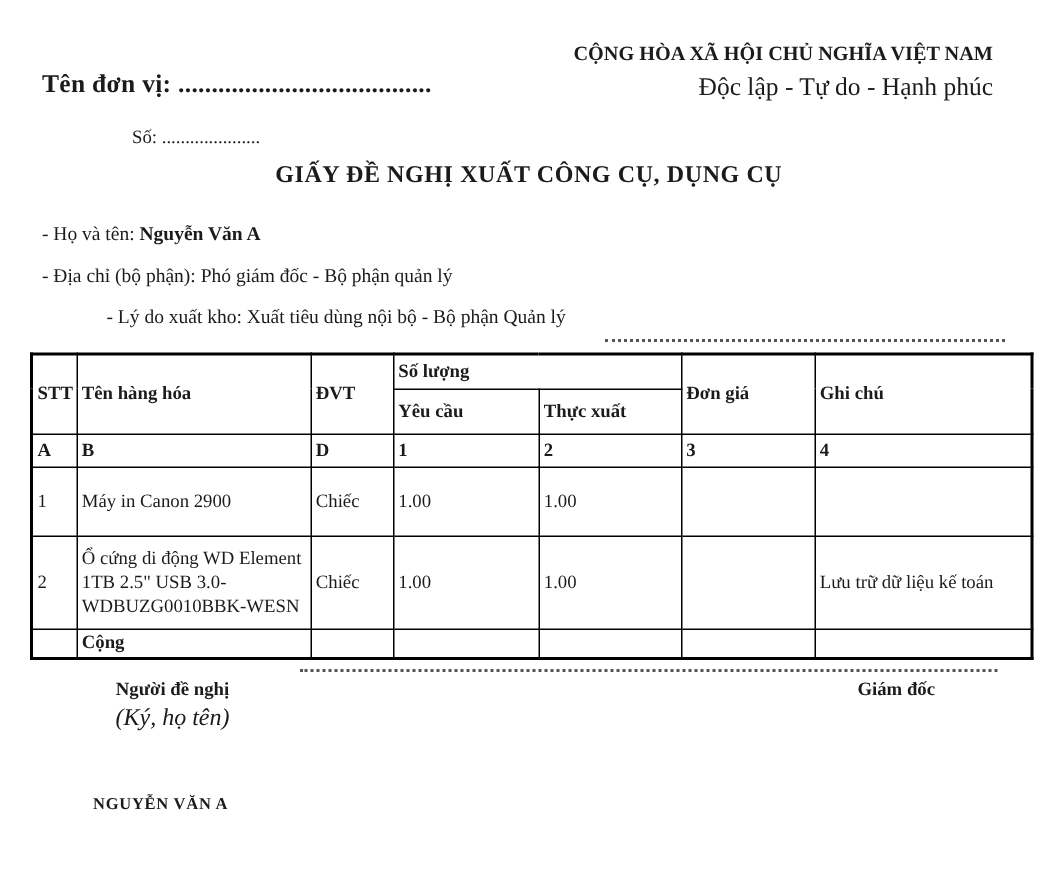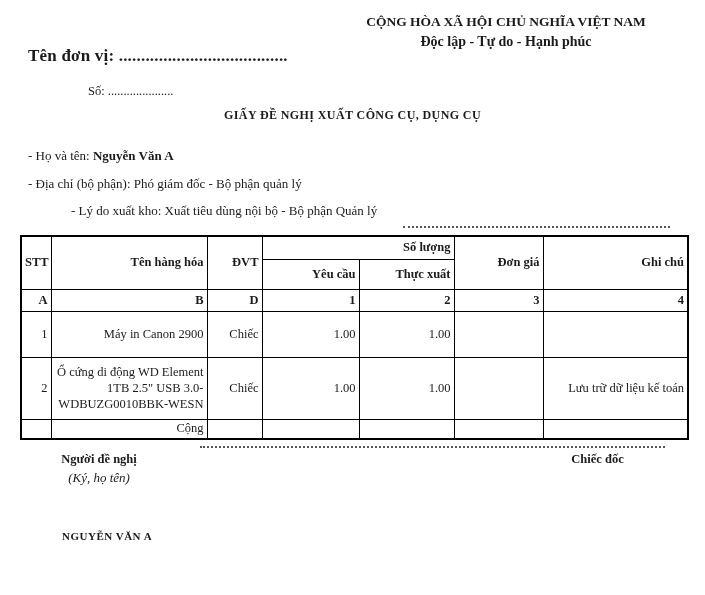--- a/index.html
+++ b/index.html
@@ -11,65 +11,65 @@
     background: #ffffff;
     font-family: "Liberation Serif", "DejaVu Serif", serif;
     color: #1b1b1b;
     overflow: hidden;
   }
   .abs { position: absolute; }
 
   
   .unit-line   { left: 28px; top: 46px;  font-size: 17px; font-weight: bold; letter-spacing: 0.2px; }
   .number-line { left: 88px; top: 84px; font-size: 12.5px; }
-  .motto-block { left: 350px; top: 14px; width: 312px; text-align: center; }
+  .motto-block { left: 350px; top: 28px; width: 312px; text-align: right; }
   .motto-1 { font-size: 13.5px; font-weight: bold; white-space: nowrap; }
-  .motto-2 { font-size: 14px;   font-weight: bold; margin-top: 4px; }
+  .motto-2 { font-size: 17px;   font-weight: normal; margin-top: 4px; }
   .date-line { left: 350px; top: 84px; width: 312px; text-align: center;
                font-size: 11.5px; font-style: italic; }
   .doc-title { left: 0; top: 108px; width: 705px; text-align: center;
-               font-size: 12px; font-weight: bold; letter-spacing: 0.4px; }
+               font-size: 16px; font-weight: bold; letter-spacing: 0.4px; }
 
   
   .info-line { left: 28px; font-size: 13px; }
   .info-1 { top: 148px; }
   .info-2 { top: 176px; }
   .info-3 { top: 203px; margin-left: 43px; }
   .bold { font-weight: bold; }
 
   
   .dotted-rule { border-bottom: 2px dotted #555; height: 0; }
   .rule-1 { left: 403px; top: 226px; width: 267px; }
   .rule-2 { left: 200px; top: 446px; width: 465px; }
 
   
   .req-table { left: 20px; top: 235px; width: 667px;
                border-collapse: collapse; table-layout: fixed;
                border: 2px solid #000; }
   .req-table td { border: 1px solid #000; font-size: 12.5px;
-                  vertical-align: middle; text-align: right;
+                  vertical-align: middle; text-align: left;
                   padding: 1px 3px; overflow: hidden; }
   .req-table .hdr { font-weight: bold; }
   .req-table .code { font-weight: bold; }
   tr.r-h1 { height: 23px; }
   tr.r-h2 { height: 30px; }
   tr.r-codes { height: 22px; }
   tr.r-item1 { height: 46px; }
   tr.r-item2 { height: 62px; }
   tr.r-total { height: 20px; }
   .cell-item { text-align: left; font-size: 11px; line-height: 1.3; padding: 2px 4px; }
   .cell-num  { text-align: right; font-size: 10px; padding-right: 7px; }
   .cell-note { text-align: left; font-size: 11px; padding-left: 3px; }
-  .cell-total { font-weight: normal; }
+  .cell-total { font-weight: bold; }
 
   
-  .sig-left  { left: 34px;  top: 452px; width: 130px; text-align: center; }
+  .sig-left  { left: 50px;  top: 452px; width: 130px; text-align: center; }
   .sig-right { left: 515px; top: 452px; width: 165px; text-align: center; }
   .sig-title { font-size: 12.5px; font-weight: bold; }
-  .sig-sub   { font-size: 13px; font-style: italic; margin-top: 3px; }
+  .sig-sub   { font-size: 16px; font-style: italic; margin-top: 3px; }
   .signer-name { left: 62px; top: 530px; font-size: 11px; font-weight: bold; letter-spacing: 0.5px; }
 </style>
 </head>
 <body>
 
 <div class="page">
 
   <div class="abs unit-line">Tên đơn vị: ......................................</div>
   <div class="abs number-line">Số: .....................</div>
 
@@ -148,17 +148,17 @@
     </tbody>
   </table>
 
   <div class="abs dotted-rule rule-2"></div>
 
   <div class="abs sig-left">
     <div class="sig-title">Người đề nghị</div>
     <div class="sig-sub">(Ký, họ tên)</div>
   </div>
   <div class="abs sig-right">
-    <div class="sig-title">Chiếc đốc</div>
+    <div class="sig-title">Giám đốc</div>
   </div>
   <div class="abs signer-name">NGUYỄN VĂN A</div>
 
 </div>
 
 </body></html>

